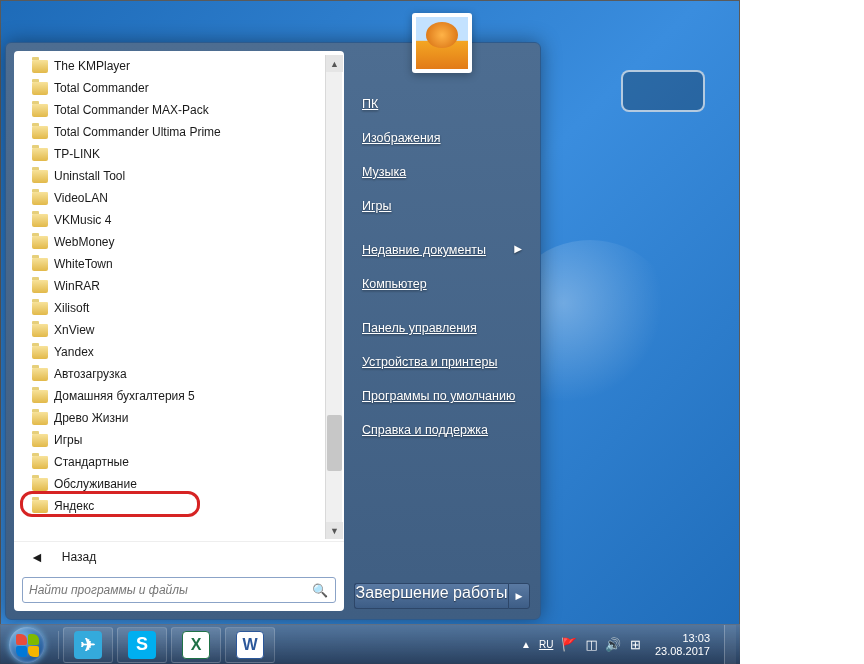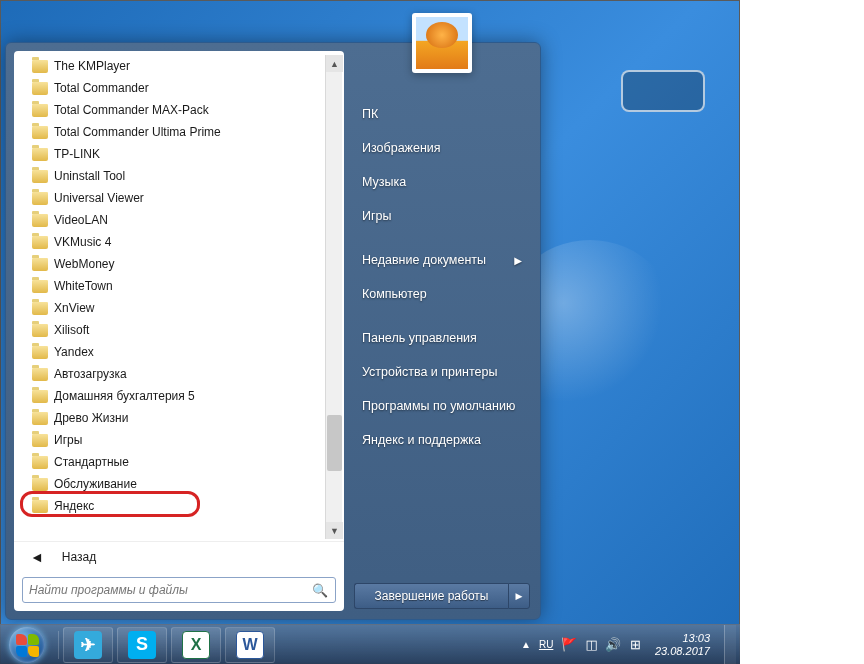--- a/index.html
+++ b/index.html
@@ -94,35 +94,36 @@
   width:100%; height:100%;
   background: linear-gradient(180deg,#c3e2ff 0%, #c3e2ff 45%, #f4a623 46%, #e27b18 100%);
   position:relative;
 }
 .avatar-inner::after{
   content:""; position:absolute; left:20%; right:20%; top:10%; bottom:40%;
   background: radial-gradient(circle,#ffb347,#d46a0d);
   border-radius:50%;
 }
 .r-item {
-  height:34px; display:flex; align-items:center; font-size:12.5px;
+  height:34px; display:flex; font-size:12.5px;
   text-shadow:0 1px 2px rgba(0,0,0,.5); padding-left:4px; cursor:default;
   position:relative;
+  text-decoration:underline;
 }
 .r-item .sub { position:absolute; right:10px; font-size:10px; }
 .r-gap { height:10px; }
 .shutdown-wrap {
   position:absolute; bottom:10px; left:10px; right:10px;
   display:flex; height:26px;
 }
 .shutdown-btn {
   flex:1; background:linear-gradient(#5a7aa3,#3d5d86);
   border:1px solid #2d4668; border-right:0;
-  color:#fff; font-size:12px; border-radius:3px 0 0 3px;
-  display:flex; align-items:center; justify-content:center;
+  color:#fff; font-size:16px; border-radius:3px 0 0 3px;
+  display:flex; align-items:flex-start; justify-content:center;
   text-shadow:0 1px 1px rgba(0,0,0,.5);
 }
 .shutdown-arrow {
   width:22px; background:linear-gradient(#5a7aa3,#3d5d86);
   border:1px solid #2d4668; border-radius:0 3px 3px 0;
   color:#fff; display:flex; align-items:center; justify-content:center; font-size:9px;
 }
 
 
 .taskbar {
@@ -155,21 +156,21 @@
 .ic-sk { background:#00aff0; }
 .ic-xl { background:#fff; color:#1f7246; border:1px solid #1f7246; font-size:16px; }
 .ic-wd { background:#fff; color:#2b579a; border:1px solid #2b579a; font-size:16px; }
 .tray {
   margin-left:auto; display:flex; align-items:center; height:100%;
   color:#fff; font-size:11px; gap:8px; padding-right:4px;
 }
 .tray .lang{ font-size:10px;text-decoration:underline; }
 .tray .tri { font-size:10px; }
 .tray .tico { font-size:13px; }
-.tray .clock { text-align:right; line-height:13px; padding:0 6px; font-size:11px;font-style:italic; }
+.tray .clock { text-align:right; line-height:13px; padding:0 6px; font-size:11px; }
 .show-dt { width:12px; height:40px; border-left:1px solid rgba(255,255,255,.25); background:rgba(255,255,255,.06); }
 </style>
 </head>
 <body>
 
 <div class="desktop">
   <div class="frame"></div>
 
   <div class="start-menu">
     <div class="sm-left">
@@ -194,45 +195,45 @@
             <div class="prog-item">
               <span class="folder-ic"></span>
               <span>TP-LINK</span>
             </div>
             <div class="prog-item">
               <span class="folder-ic"></span>
               <span>Uninstall Tool</span>
             </div>
             <div class="prog-item">
               <span class="folder-ic"></span>
-              <span>Universal Viewer</span>
-            </div>
-            <div class="prog-item">
-              <span class="folder-ic"></span>
               <span>VideoLAN</span>
             </div>
             <div class="prog-item">
               <span class="folder-ic"></span>
               <span>VKMusic 4</span>
             </div>
             <div class="prog-item">
               <span class="folder-ic"></span>
               <span>WebMoney</span>
             </div>
             <div class="prog-item">
               <span class="folder-ic"></span>
               <span>WhiteTown</span>
             </div>
             <div class="prog-item">
               <span class="folder-ic"></span>
+              <span>WinRAR</span>
+            </div>
+            <div class="prog-item">
+              <span class="folder-ic"></span>
+              <span>Xilisoft</span>
+            </div>
+            <div class="prog-item">
+              <span class="folder-ic"></span>
               <span>XnView</span>
-            </div>
-            <div class="prog-item">
-              <span class="folder-ic"></span>
-              <span>Xilisoft</span>
             </div>
             <div class="prog-item">
               <span class="folder-ic"></span>
               <span>Yandex</span>
             </div>
             <div class="prog-item">
               <span class="folder-ic"></span>
               <span>Автозагрузка</span>
             </div>
             <div class="prog-item">
@@ -310,21 +311,21 @@
           <div class="r-item">
             <span>Панель управления</span>
           </div>
           <div class="r-item">
             <span>Устройства и принтеры</span>
           </div>
           <div class="r-item">
             <span>Программы по умолчанию</span>
           </div>
           <div class="r-item">
-            <span>Яндекс и поддержка</span>
+            <span>Справка и поддержка</span>
           </div>
         </div>
 
       <div class="shutdown-wrap">
         <div class="shutdown-btn">
           <span>Завершение работы</span>
         </div>
         <div class="shutdown-arrow">▶</div>
       </div>
     </div>

